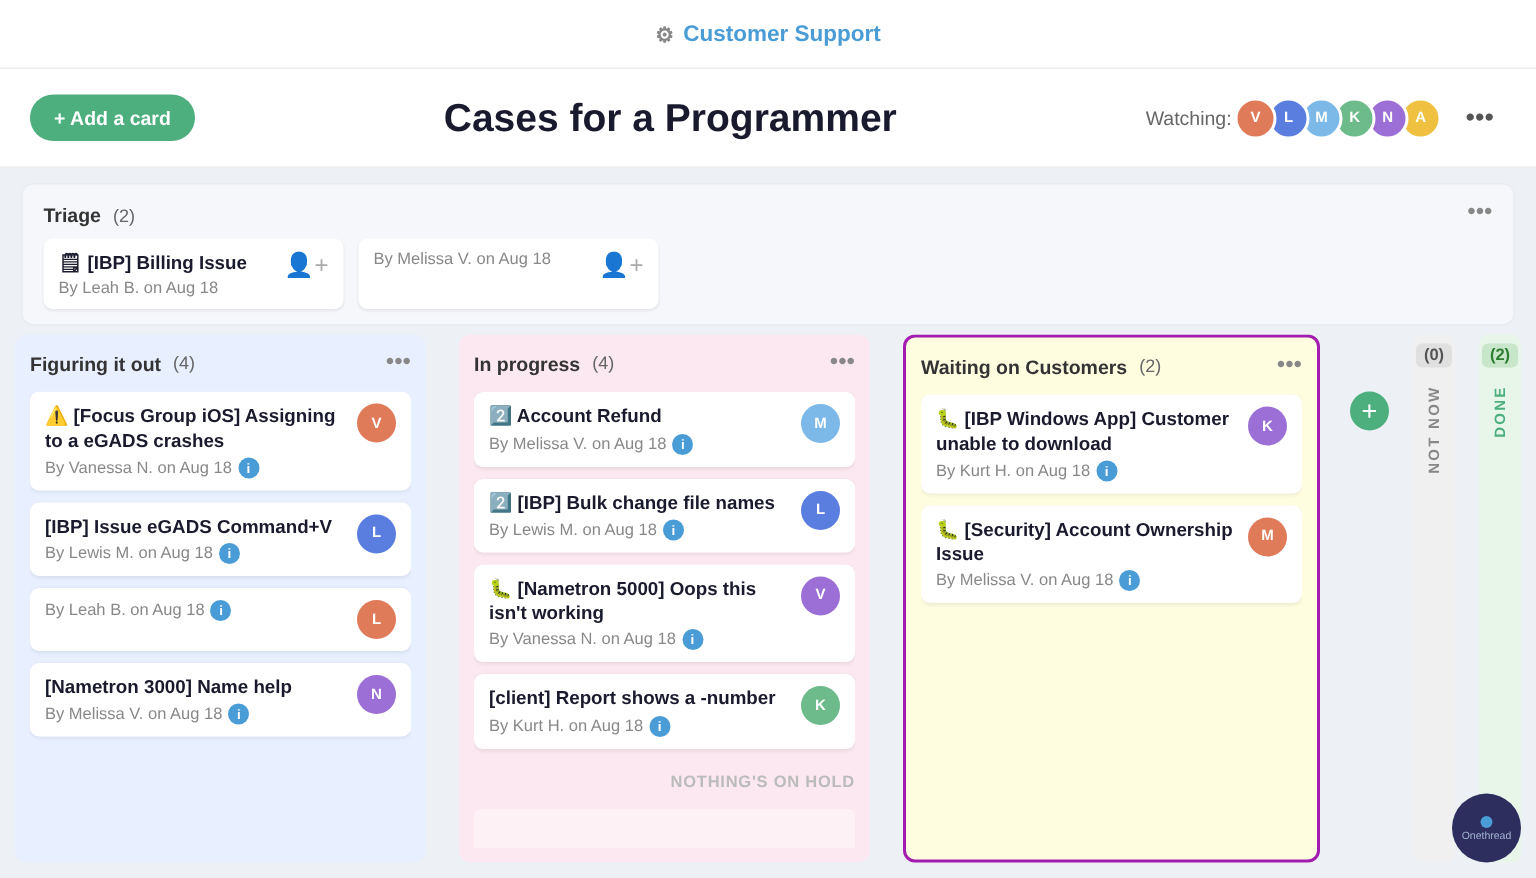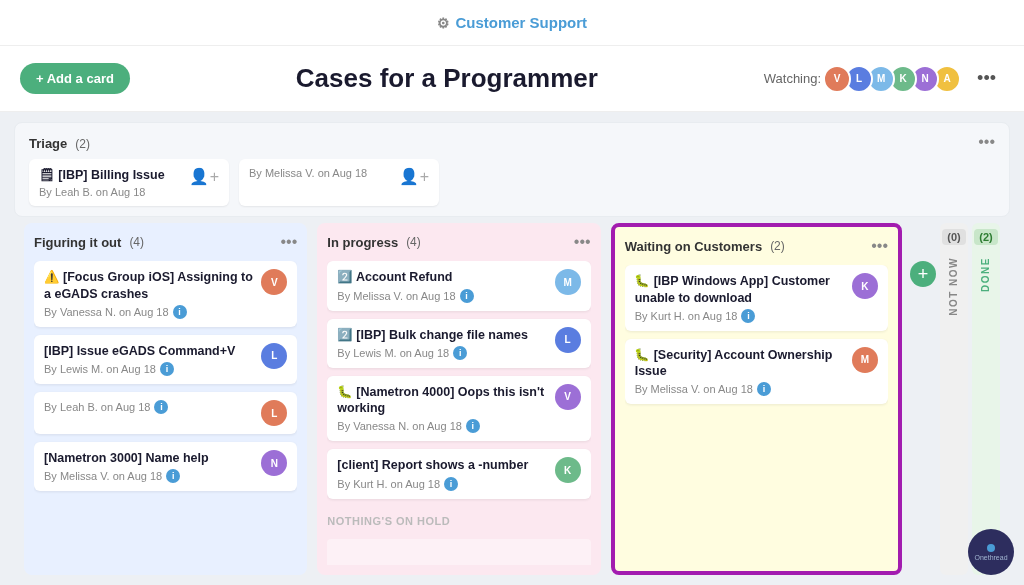--- a/index.html
+++ b/index.html
@@ -217,37 +217,37 @@
       flex: 1;
       border-radius: 8px;
       padding: 10px;
       display: flex;
       flex-direction: column;
       overflow: hidden;
       min-width: 220px;
     }
     .col-figuring { background: #e8f0ff; }
     .col-inprogress { background: #fce8f0; }
-    .col-waiting { background: #fffde0; border: 4px solid #a21caf; }
+    .col-waiting { background: #fffde0; border: 2px solid #a21caf; }
 
     .col-cards { overflow-y: auto; flex: 1; }
 
     .on-hold-divider {
       text-align: center;
       font-size: 11px;
       font-weight: 700;
       color: #888;
       border-top: 1.5px dashed #bbb;
       border-bottom: 1.5px dashed #bbb;
       padding: 4px 0;
       margin: 6px 0;
       letter-spacing: 1px;
     }
     .nothing-hold {
-      text-align: left;
+      text-align: right;
       font-size: 11px;
       font-weight: 600;
       color: #bbb;
       padding: 8px 0;
       letter-spacing: 0.5px;
     }
     .side-label {
       writing-mode: vertical-rl;
       text-orientation: mixed;
       transform: rotate(180deg);
@@ -351,21 +351,21 @@
           <div class="card-content">
             <div class="card-meta">
               <span>By Melissa V. on Aug 18</span>
             </div>
           </div>
           <span class="add-person-icon">👤+</span>
         </div>
       </div>
     </div>
 
-    <div style="display:flex;flex:1;gap:0;overflow:hidden;padding:0 24px 10px">
+    <div style="display:flex;flex:1;gap:12px;overflow:hidden;padding:0 10px 10px">
 
       <div class="column col-figuring" style="margin-right:10px">
         <div class="col-header">
           <div style="display:flex;align-items:center;gap:4px">
             <span class="col-title">Figuring it out</span>
             <span class="col-count">(4)</span>
           </div>
           <button class="col-more-btn">•••</button>
         </div>
         <div class="col-cards">
@@ -435,21 +435,21 @@
               <div class="card-title">2️⃣ [IBP] Bulk change file names</div>
               <div class="card-meta">
                 <span>By Lewis M. on Aug 18</span>
                 <span class="info-icon">i</span>
               </div>
             </div>
             <div class="card-avatar" style="background:#5a7de0">L</div>
           </div>
           <div class="card">
             <div class="card-content">
-              <div class="card-title">🐛 [Nametron 4000] Oops this isn't working</div>
+              <div class="card-title">🐛 [Nametron 5000] Oops this isn't working</div>
               <div class="card-meta">
                 <span>By Vanessa N. on Aug 18</span>
                 <span class="info-icon">i</span>
               </div>
             </div>
             <div class="card-avatar" style="background:#9c6fd6">V</div>
           </div>
           <div class="card">
             <div class="card-content">
               <div class="card-title">[client] Report shows a -number</div>

